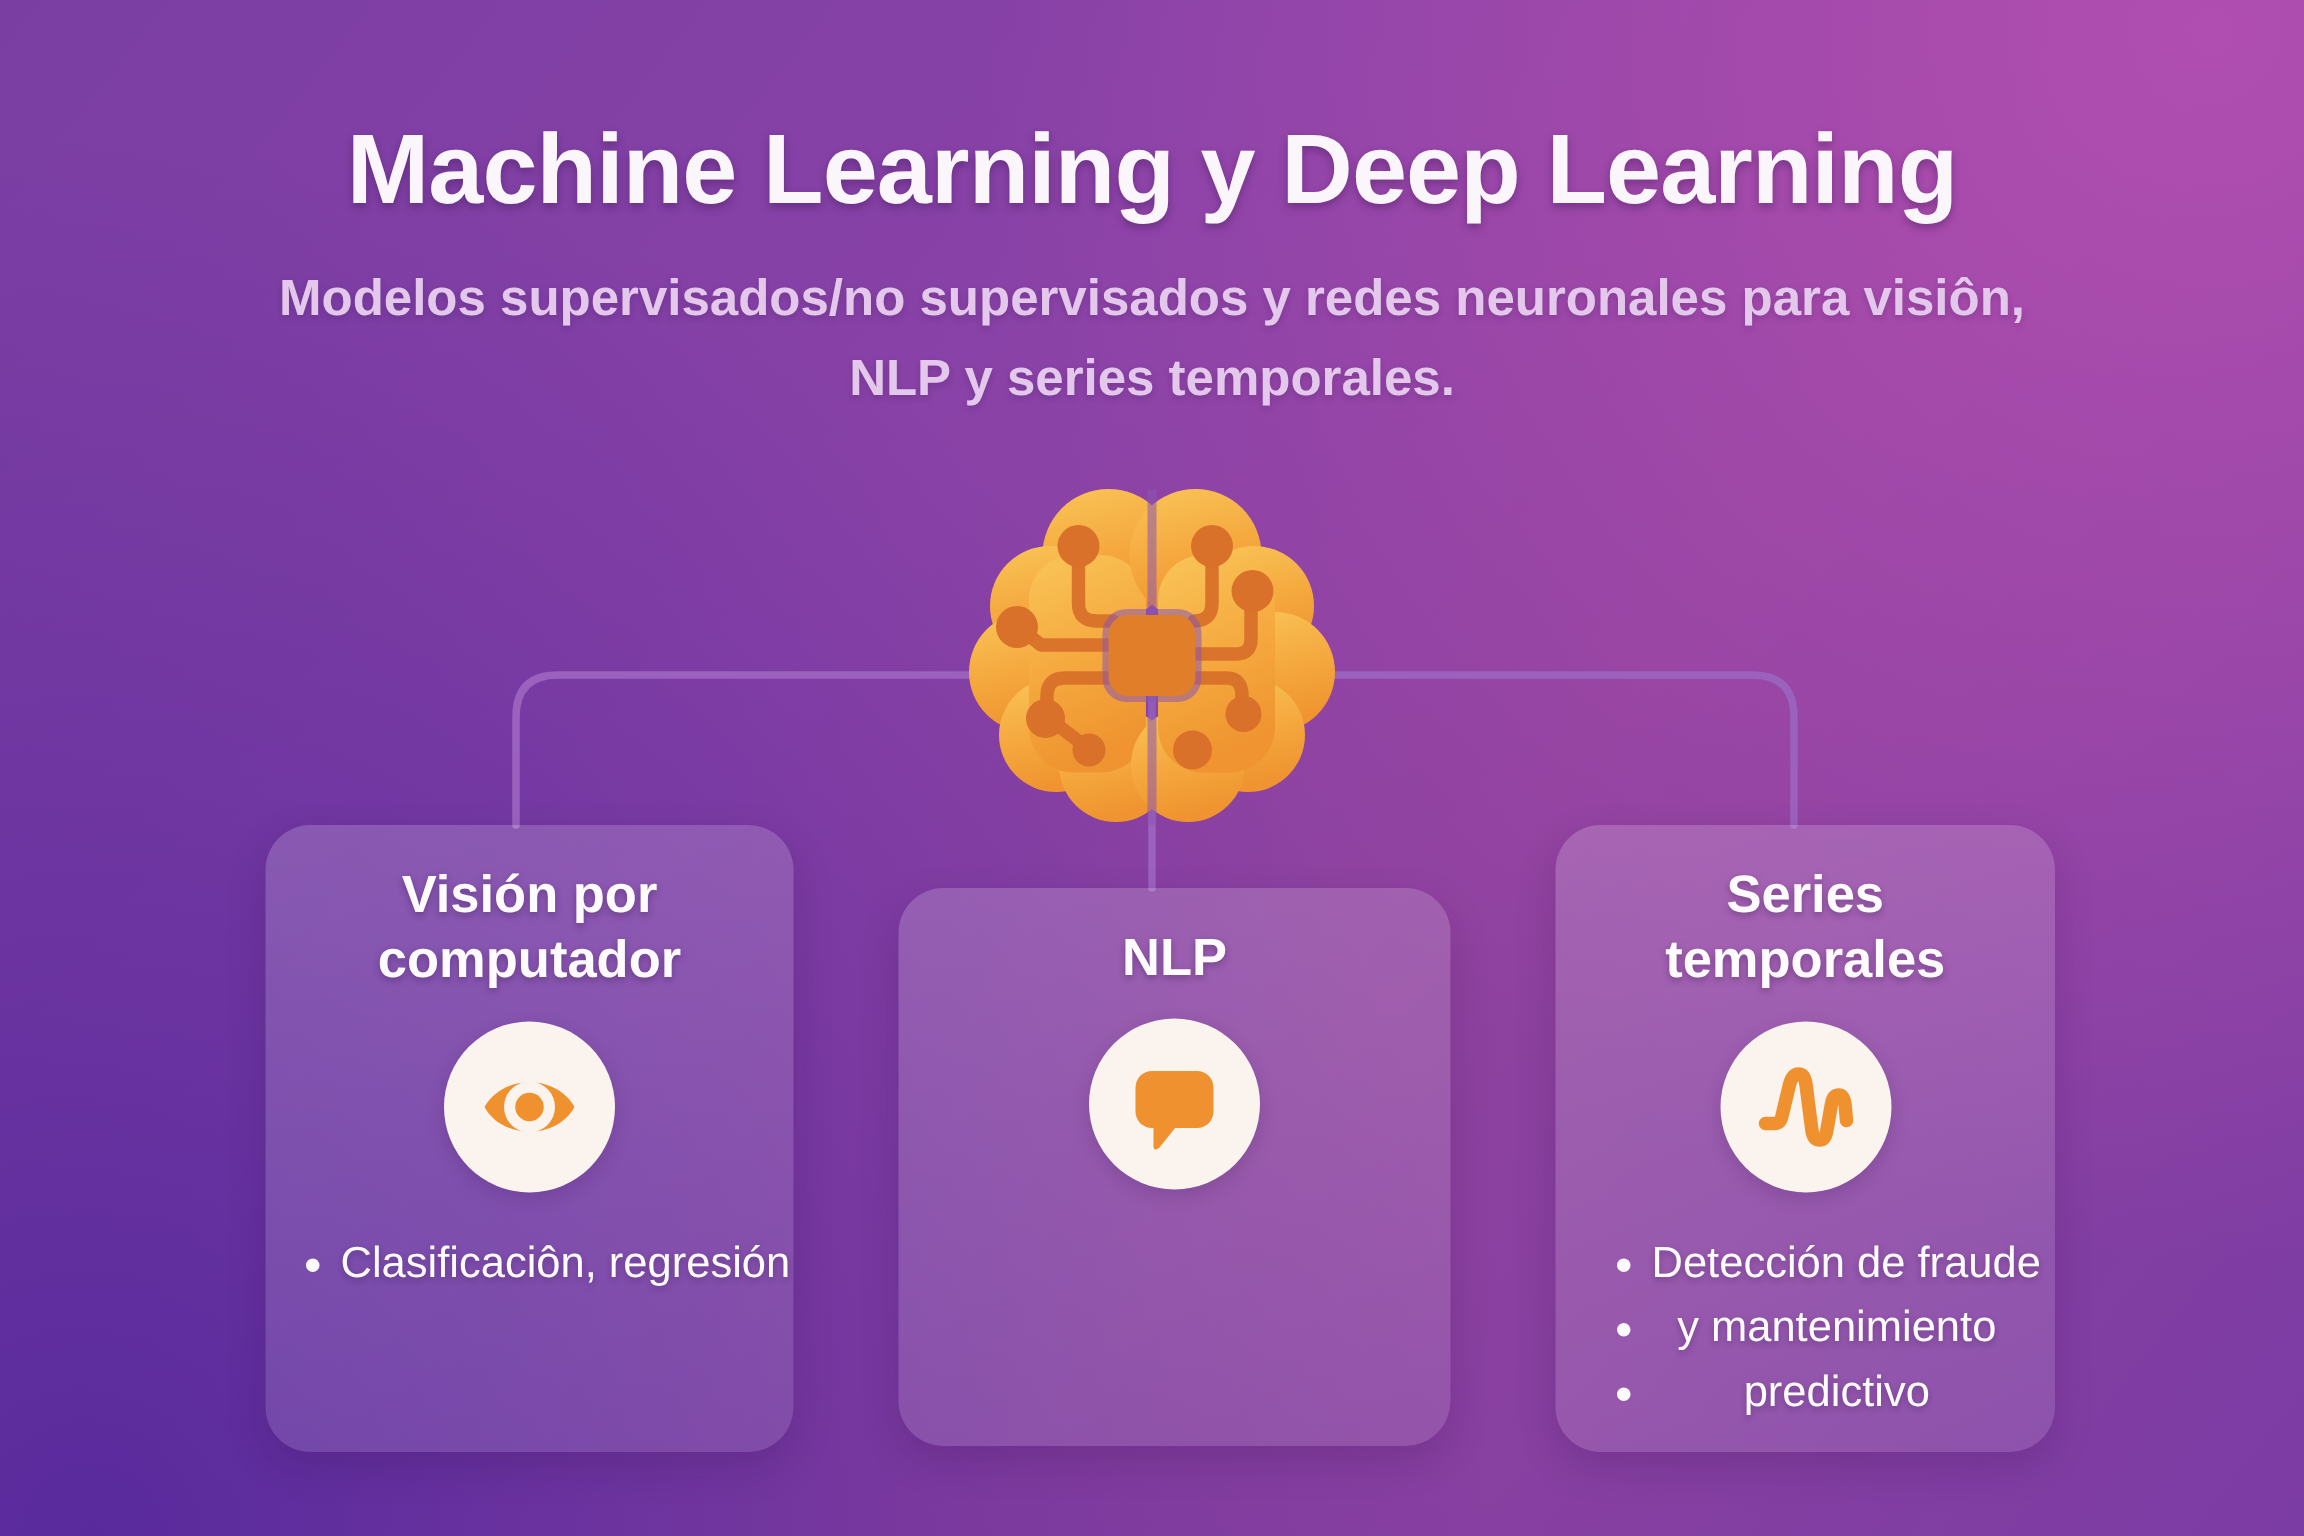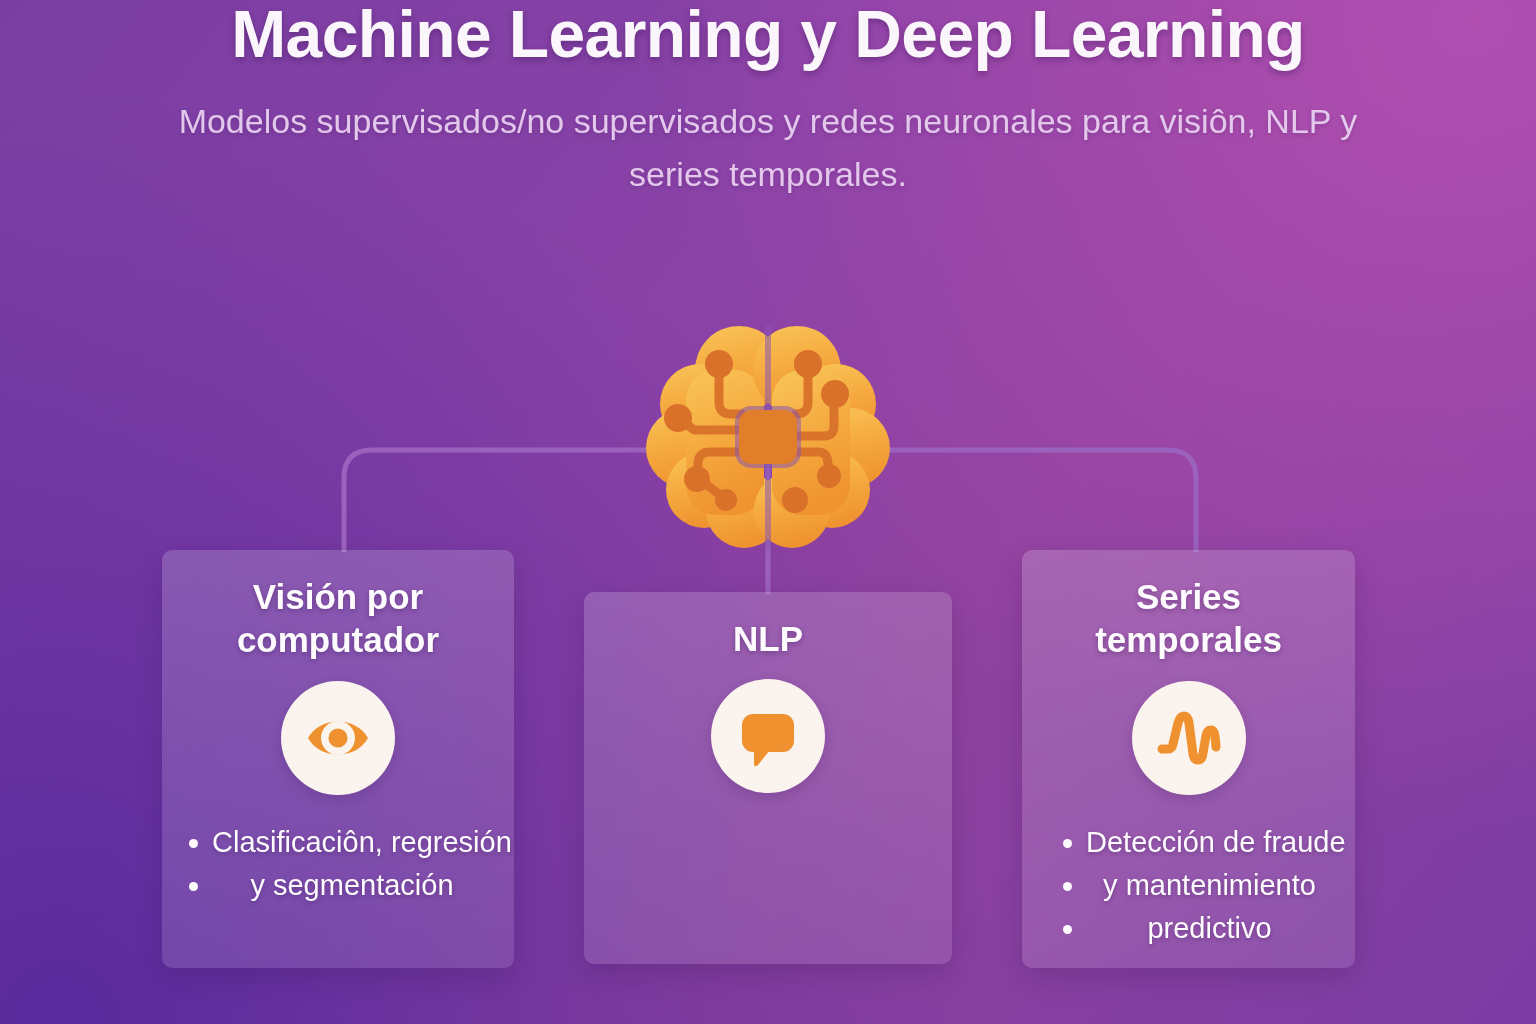--- a/index.html
+++ b/index.html
@@ -26,33 +26,34 @@
   
   #header {
     position: absolute;
     left: 0;
     top: 0;
     width: 1536px;
     text-align: center;
   }
   #title {
     margin: 0;
+    padding-top: 78px;
     font-size: 66px;
     font-weight: bold;
     letter-spacing: -0.6px;
     color: #fbf6fb;
     text-shadow: 0 3px 6px rgba(52,18,76,0.38);
     line-height: 1.05;
   }
   #subtitle {
     margin: 0 auto;
     padding-top: 26px;
     width: 1230px;
     font-size: 34px;
-    font-weight: 400;
+    font-weight: 700;
     line-height: 1.55;
     color: #e3c8ec;
     text-shadow: 0 2px 4px rgba(52,18,76,0.22);
     text-align: center;
   }
   
   #connectors {
     position: absolute;
     left: 0;
     top: 0;
@@ -66,24 +67,25 @@
     left: 638px;
     top: 318px;
     width: 260px;
     height: 240px;
   }
   
   .card {
     position: absolute;
     box-sizing: border-box;
     background: linear-gradient(160deg, rgba(255,255,255,0.175) 0%, rgba(255,255,255,0.105) 100%);
-    border-radius: 10px;
+    border-radius: 30px;
     box-shadow: 0 10px 26px rgba(48,16,70,0.20);
     padding: 26px 22px 24px 22px;
     text-align: center;
+    margin-left: 15px;
   }
   #card-0 { left: 162px;  top: 550px;  width: 352px; height: 418px; }
   #card-1 { left: 584px;  top: 592px;  width: 368px; height: 372px; }
   #card-2 { left: 1022px; top: 550px;  width: 333px; height: 418px; }
 
   .card-title {
     margin: 0;
     font-size: 35px;
     font-weight: bold;
     line-height: 1.22;
@@ -215,21 +217,20 @@
 computador</h2>
     <div class="icon-circle">
       <svg viewBox="0 0 72 72" width="72" height="72">
         <path d="M 6 36 C 18 14, 54 14, 66 36 C 54 58, 18 58, 6 36 Z" fill="#f0912f"></path>
         <circle cx="36" cy="36" r="17" fill="#fbf3ee"></circle>
         <circle cx="36" cy="36" r="9.5" fill="#f0912f"></circle>
       </svg>
     </div>
     <ul class="bullets">
       <li class="bullet">Clasificaciôn, regresión</li>
-      <li class="bullet" style="padding-left:28px;">y segmentación</li>
     </ul>
   </div>
 
   <div class="card" id="card-1">
     <h2 class="card-title">NLP</h2>
     <div class="icon-circle">
       <svg viewBox="0 0 72 72" width="72" height="72">
         <rect x="10" y="14" width="52" height="38" rx="11" fill="#f0912f"></rect>
         <path d="M 22 48 L 22 64 Q 22 68 26 65 L 38 50 Z" fill="#f0912f"></path>
       </svg>

